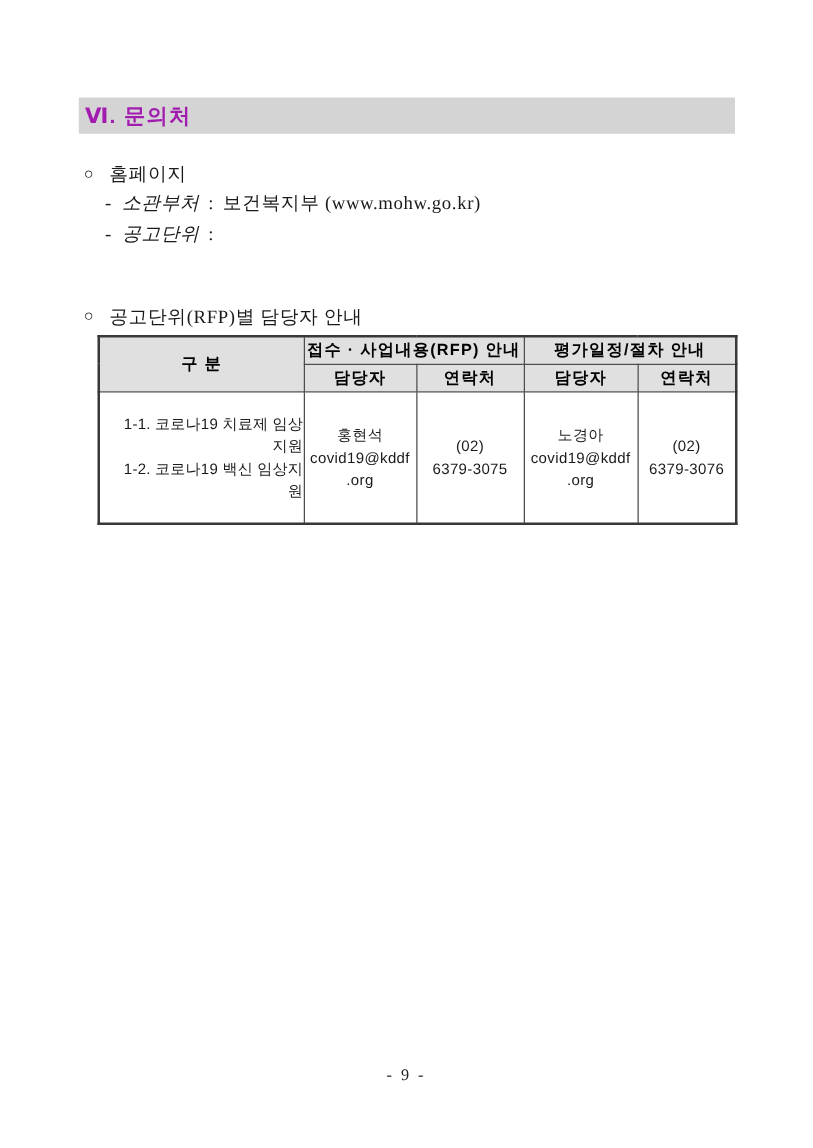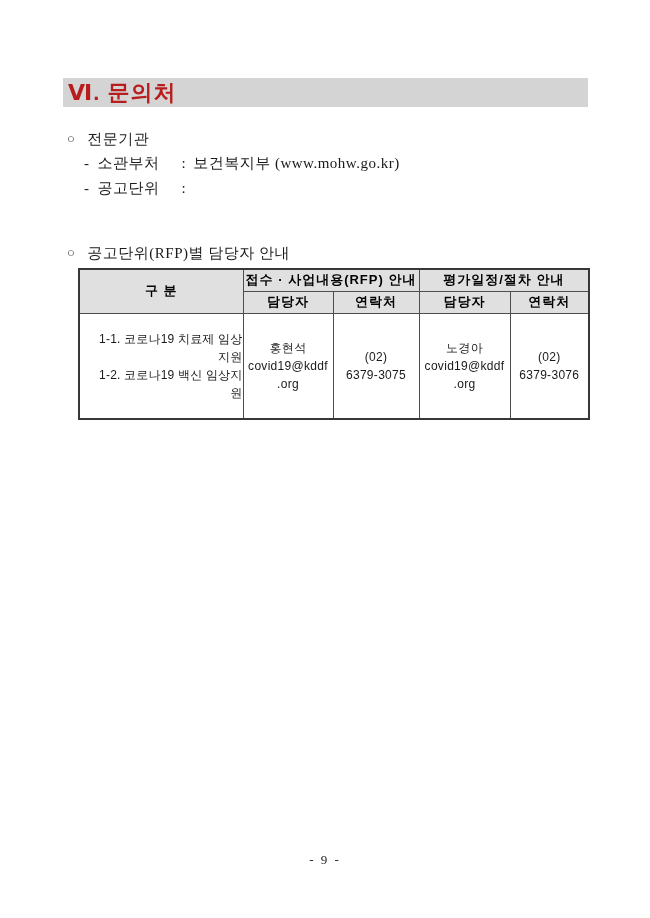--- a/index.html
+++ b/index.html
@@ -21,23 +21,23 @@
     position: absolute;
     left: 63px; top: 78px;
     width: 525px; height: 29px;
     background: #d4d4d4;
     display: flex; align-items: center;
     padding-left: 5px;
   }
   .section-bar .title {
     font-family: "Liberation Sans", "DejaVu Sans", sans-serif;
     font-weight: bold;
-    font-size: 22px;
+    font-size: 17px;
     letter-spacing: 1px;
-    color: #b91c1c;
+    color: #a21caf;
   }
 
   
   .bullet-line {
     position: absolute;
     display: flex;
     align-items: baseline;
     font-size: 15px;
     letter-spacing: 0.5px;
     line-height: 21px;
@@ -50,21 +50,21 @@
   }
   .sub-item {
     position: absolute;
     display: flex;
     align-items: flex-start;
     font-size: 15px;
     letter-spacing: 0.5px;
     line-height: 21px;
   }
   .sub-item .dash { margin-right: 8px; }
-  .sub-item .label { margin-right: 22px; white-space: nowrap; }
+  .sub-item .label { margin-right: 7px; white-space: nowrap; font-style: italic; }
   .sub-item .colon { margin-right: 7px; }
   .sub-item .value {
     white-space: pre-line;
     max-width: 400px;
   }
 
   
   .contact-table {
     position: absolute;
     left: 78px; top: 268px;
@@ -116,21 +116,21 @@
 <body>
 
 <div class="page">
 
   <div class="section-bar">
     <span class="title">Ⅵ. 문의처</span>
   </div>
 
   <div class="bullet-line" style="left:67px; top:129px;">
     <span class="bullet-glyph">○</span>
-    <span>전문기관</span>
+    <span>홈페이지</span>
   </div>
 
   <div class="sub-item" style="left:84px; top:153px;">
     <span class="dash">-</span>
     <span class="label">소관부처</span>
     <span class="colon">:</span>
     <span class="value">보건복지부 (www.mohw.go.kr)</span>
   </div>
 
   <div class="sub-item" style="left:84px; top:178px;">

